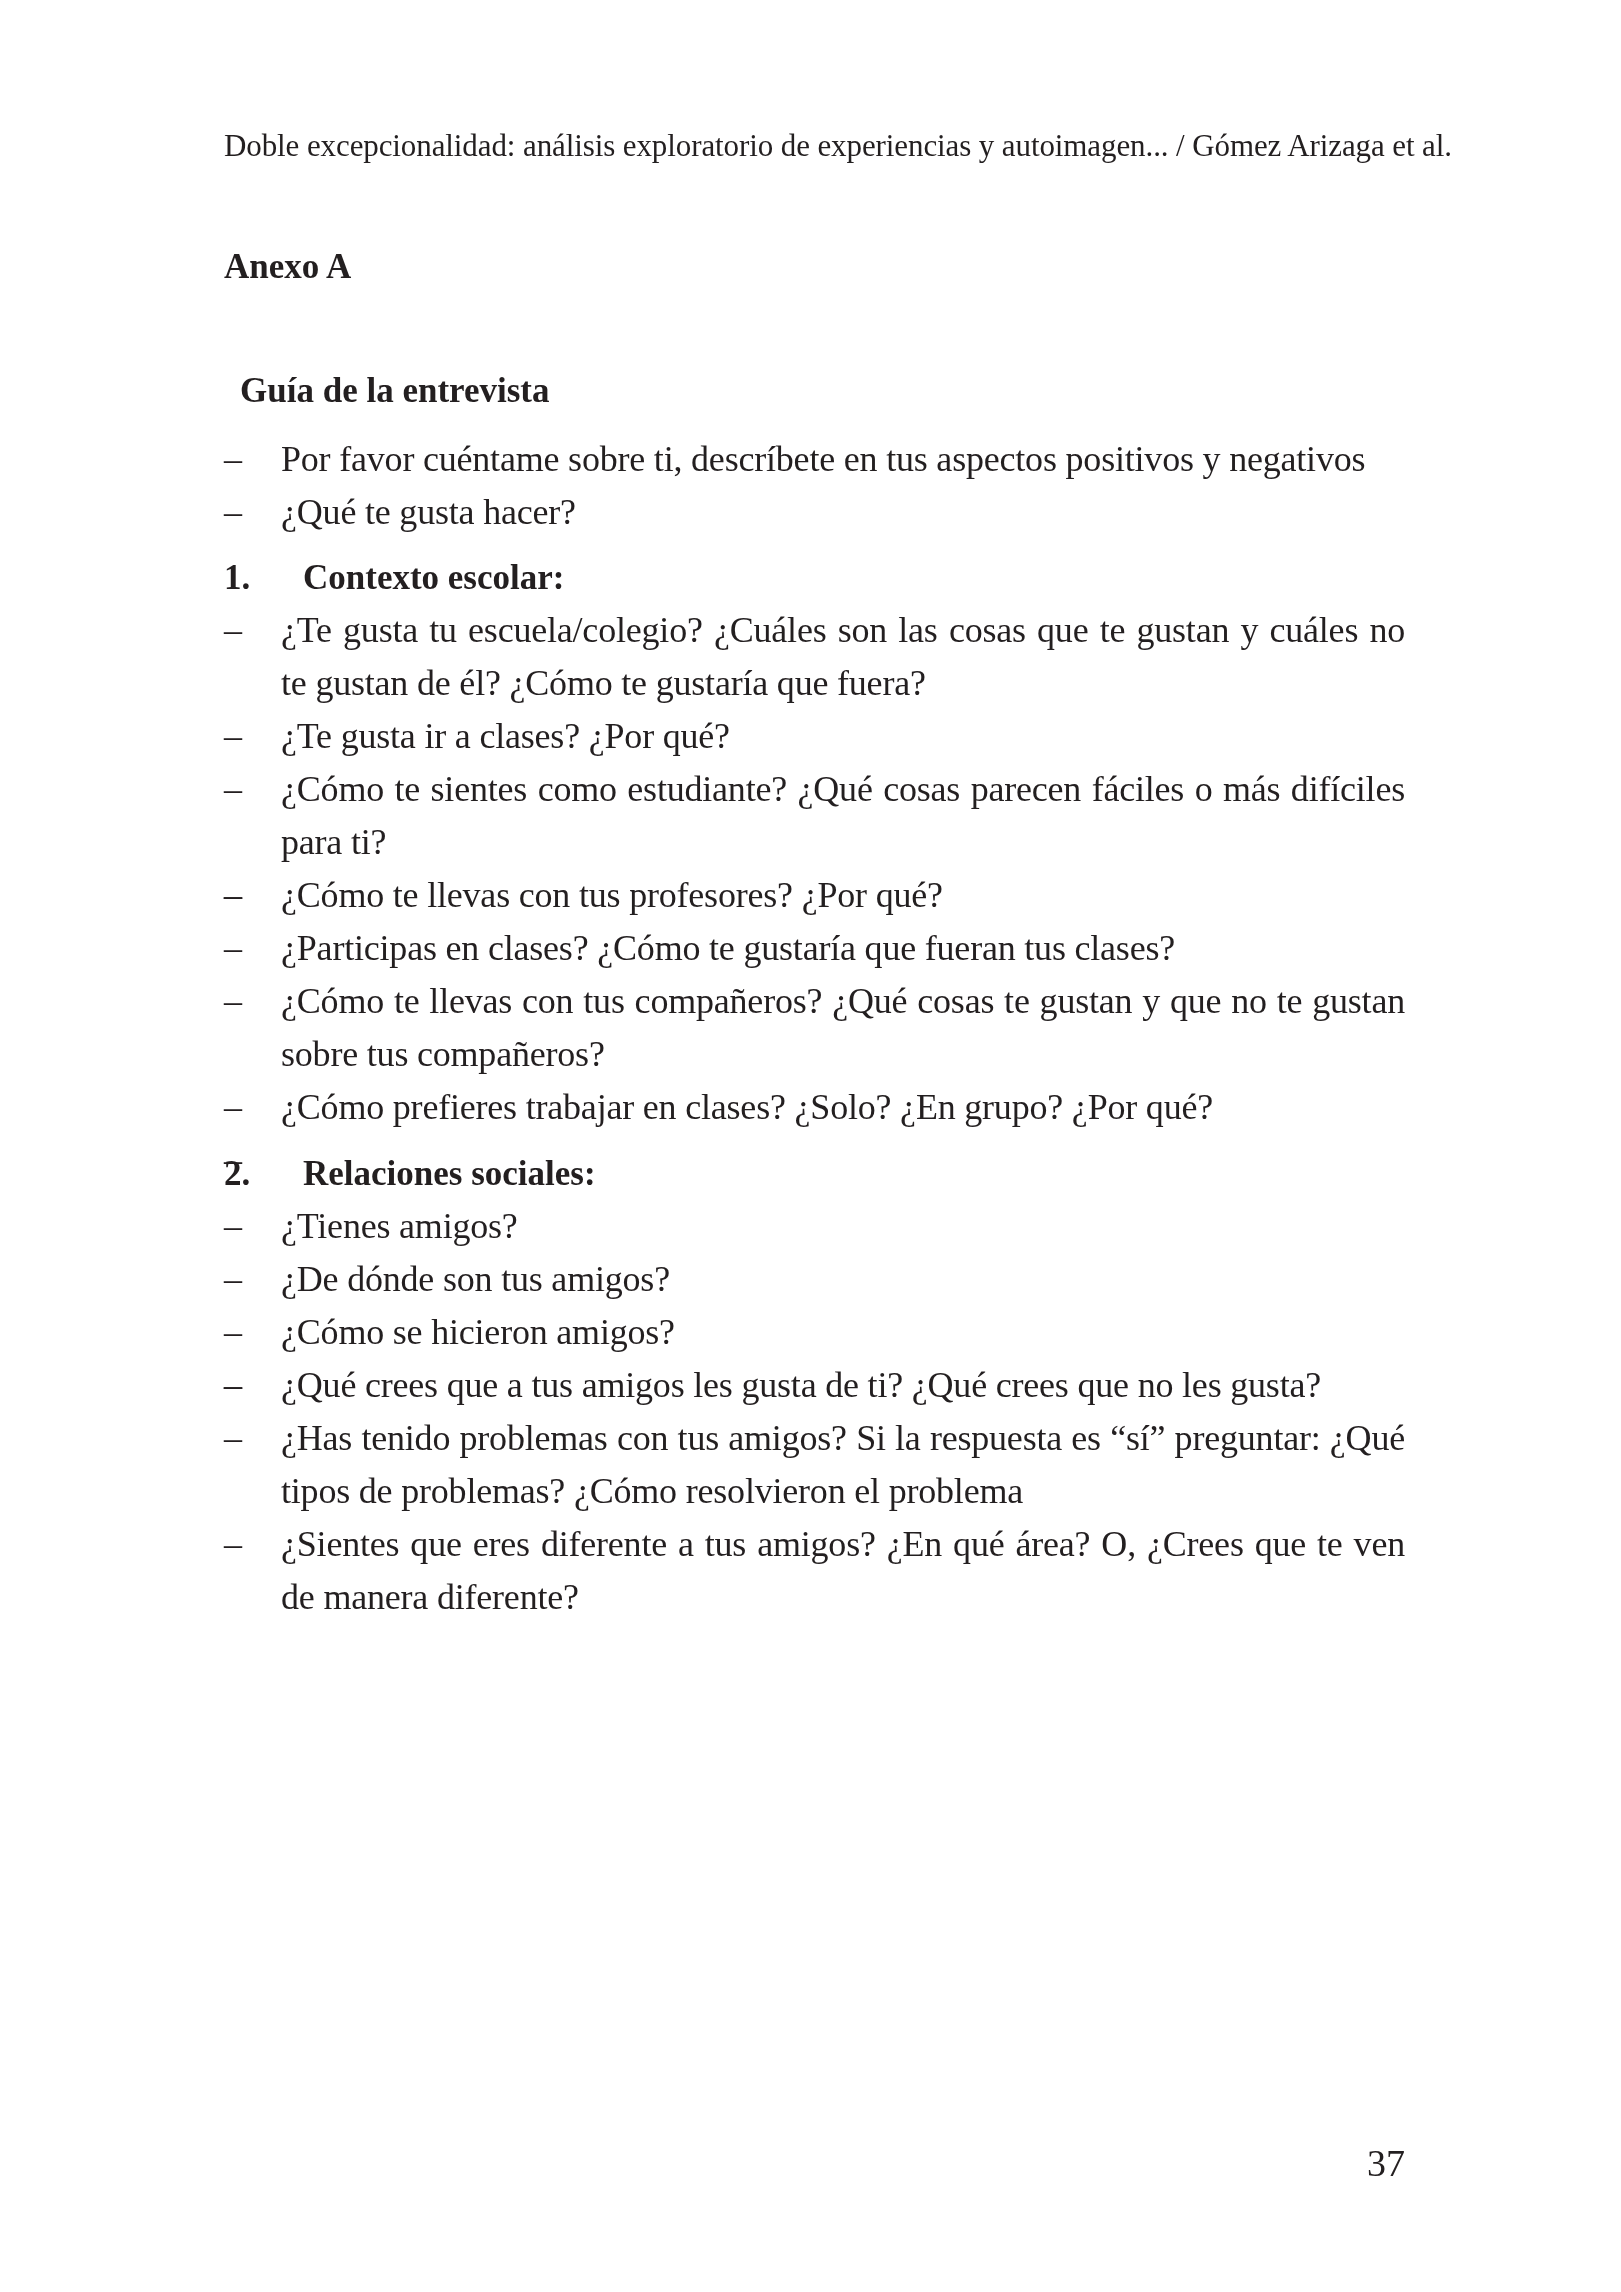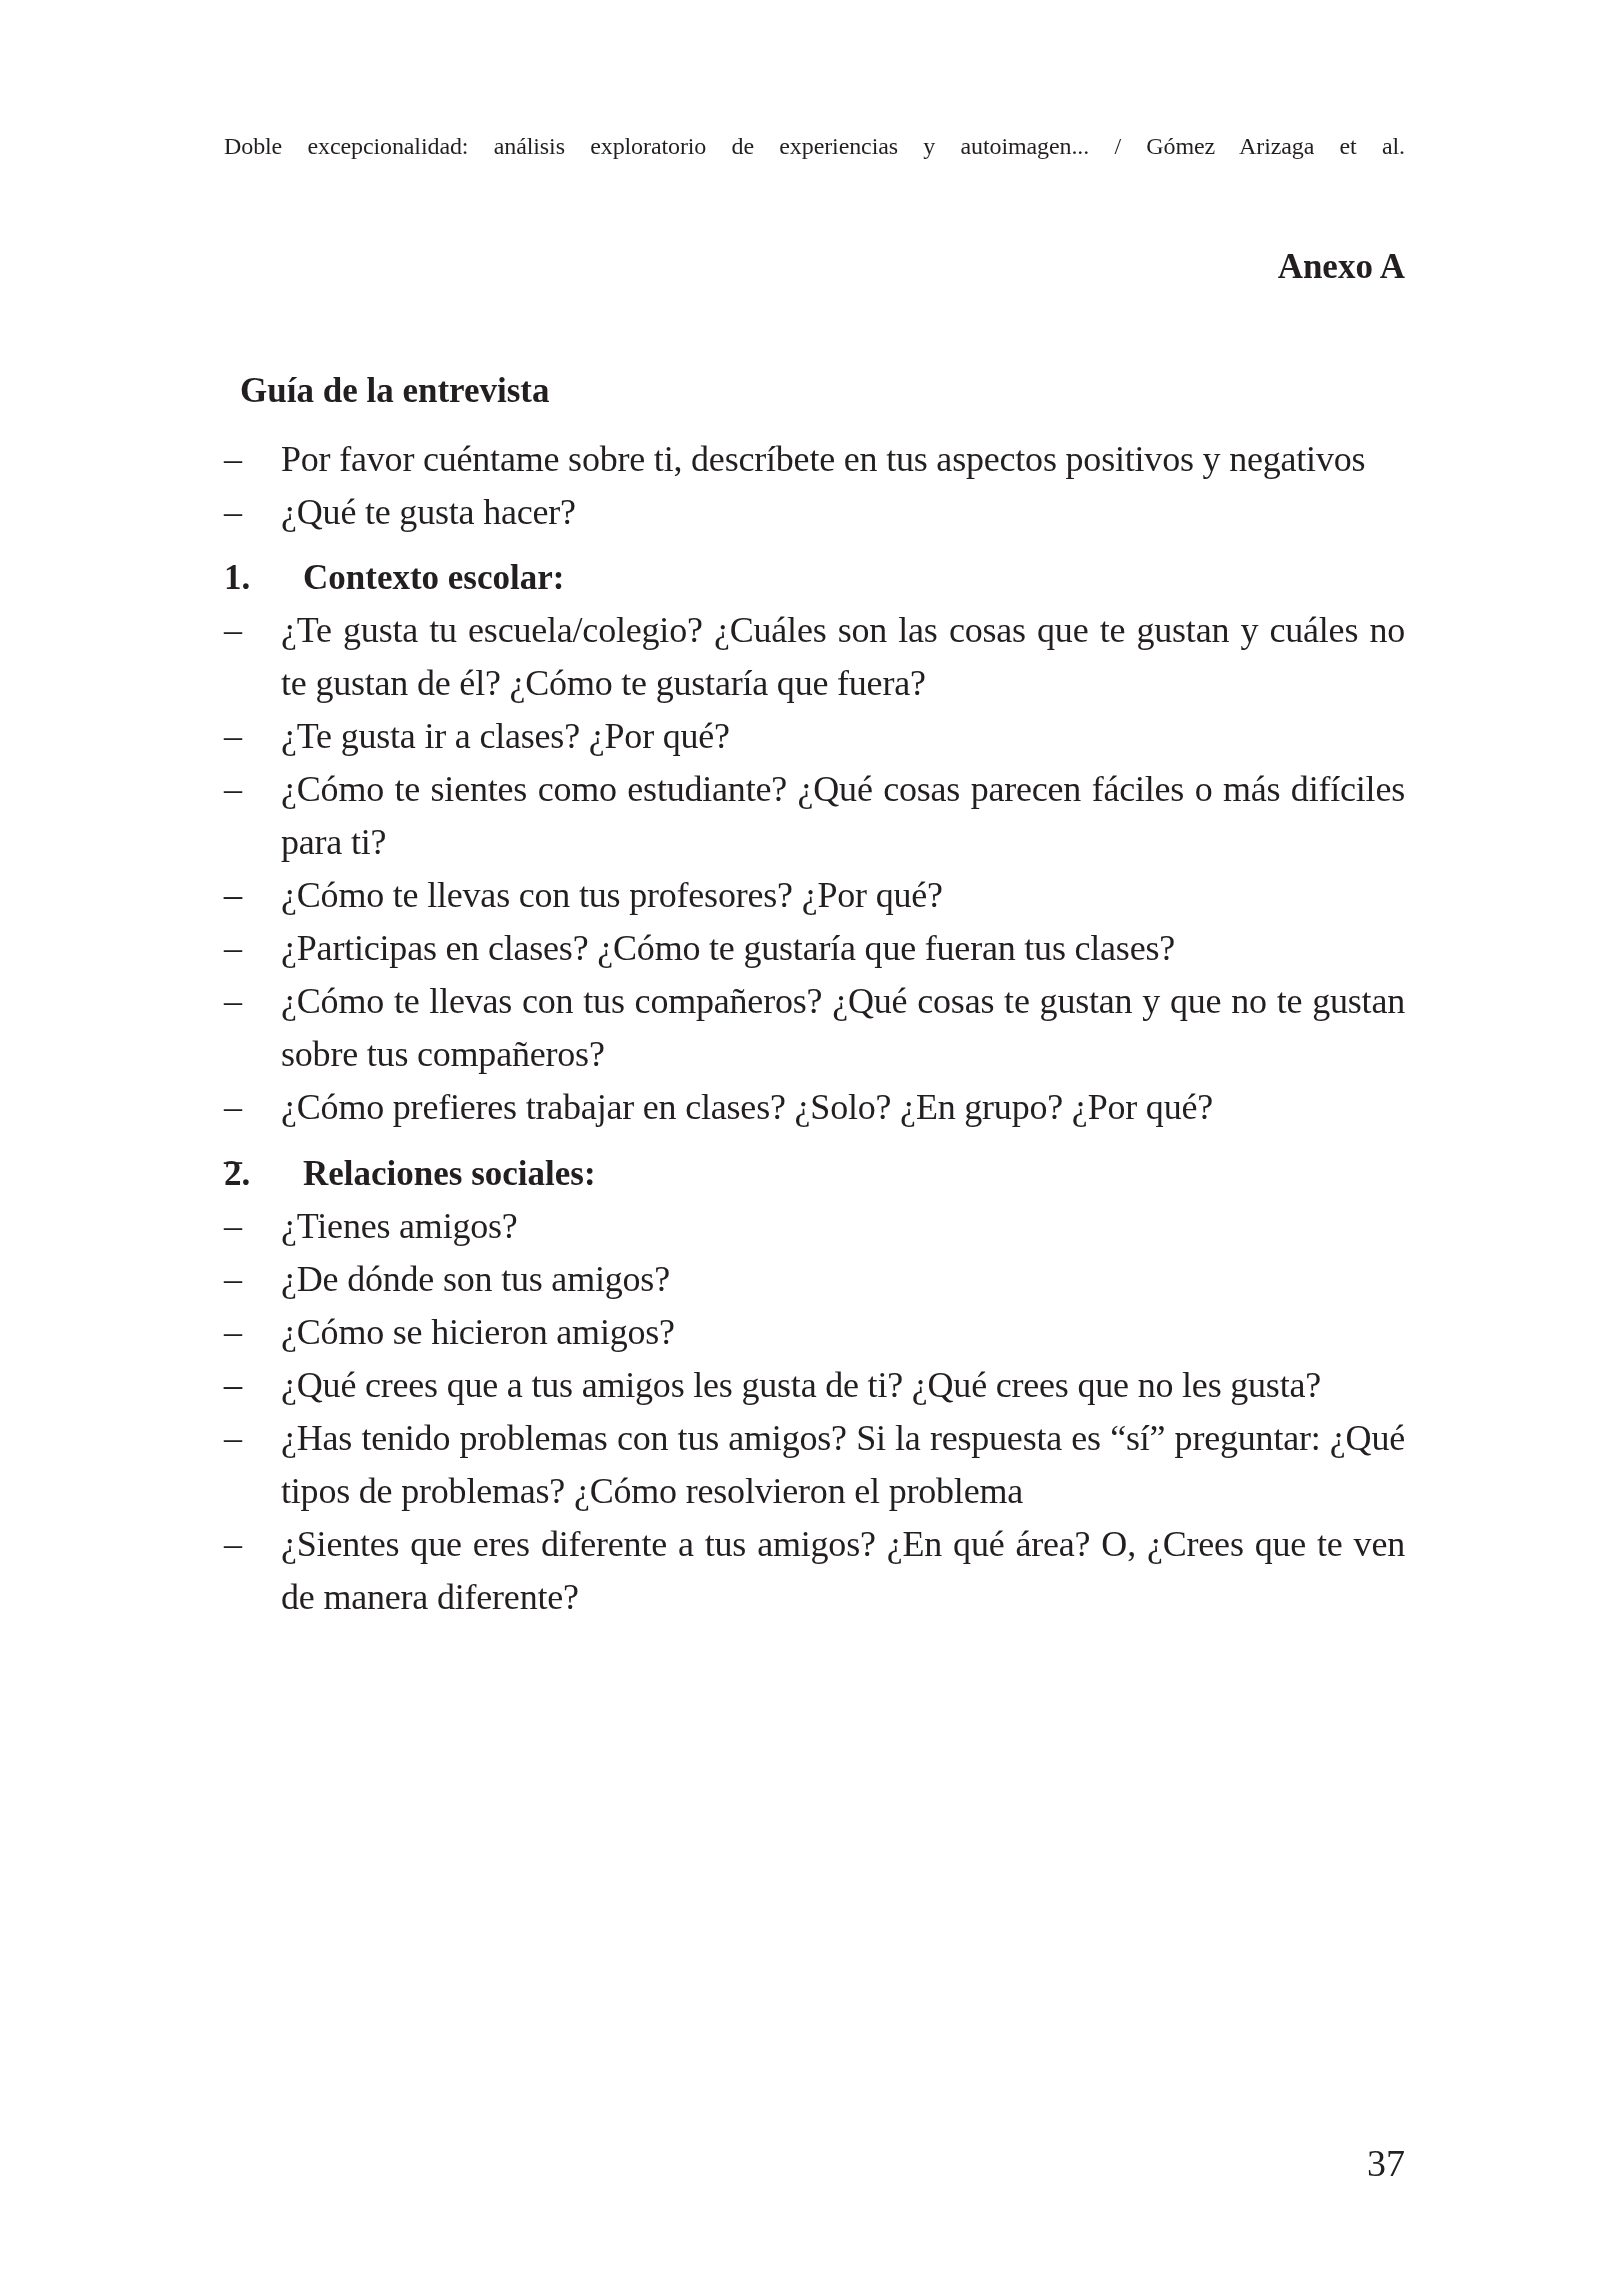--- a/index.html
+++ b/index.html
@@ -20,33 +20,33 @@
       left: 224px;
       top: 0;
       width: 1181px;
       height: 2292px;
     }
     .running-header {
       position: absolute;
       top: 131px;
       left: 0;
       width: 1181px;
-      font-size: 24px;
+      font-size: 31px;
       line-height: 30px;
       text-align: justify;
       text-align-last: justify;
       white-space: nowrap;
       letter-spacing: -0.1px;
     }
     .annex-title {
       position: absolute;
       top: 244px;
       left: 0;
       width: 1181px;
-      text-align: right;
+      text-align: left;
       font-weight: bold;
       font-size: 35px;
       line-height: 45px;
     }
     .content {
       position: absolute;
       top: 348px;
       left: 0;
       width: 1181px;
       font-size: 36px;

